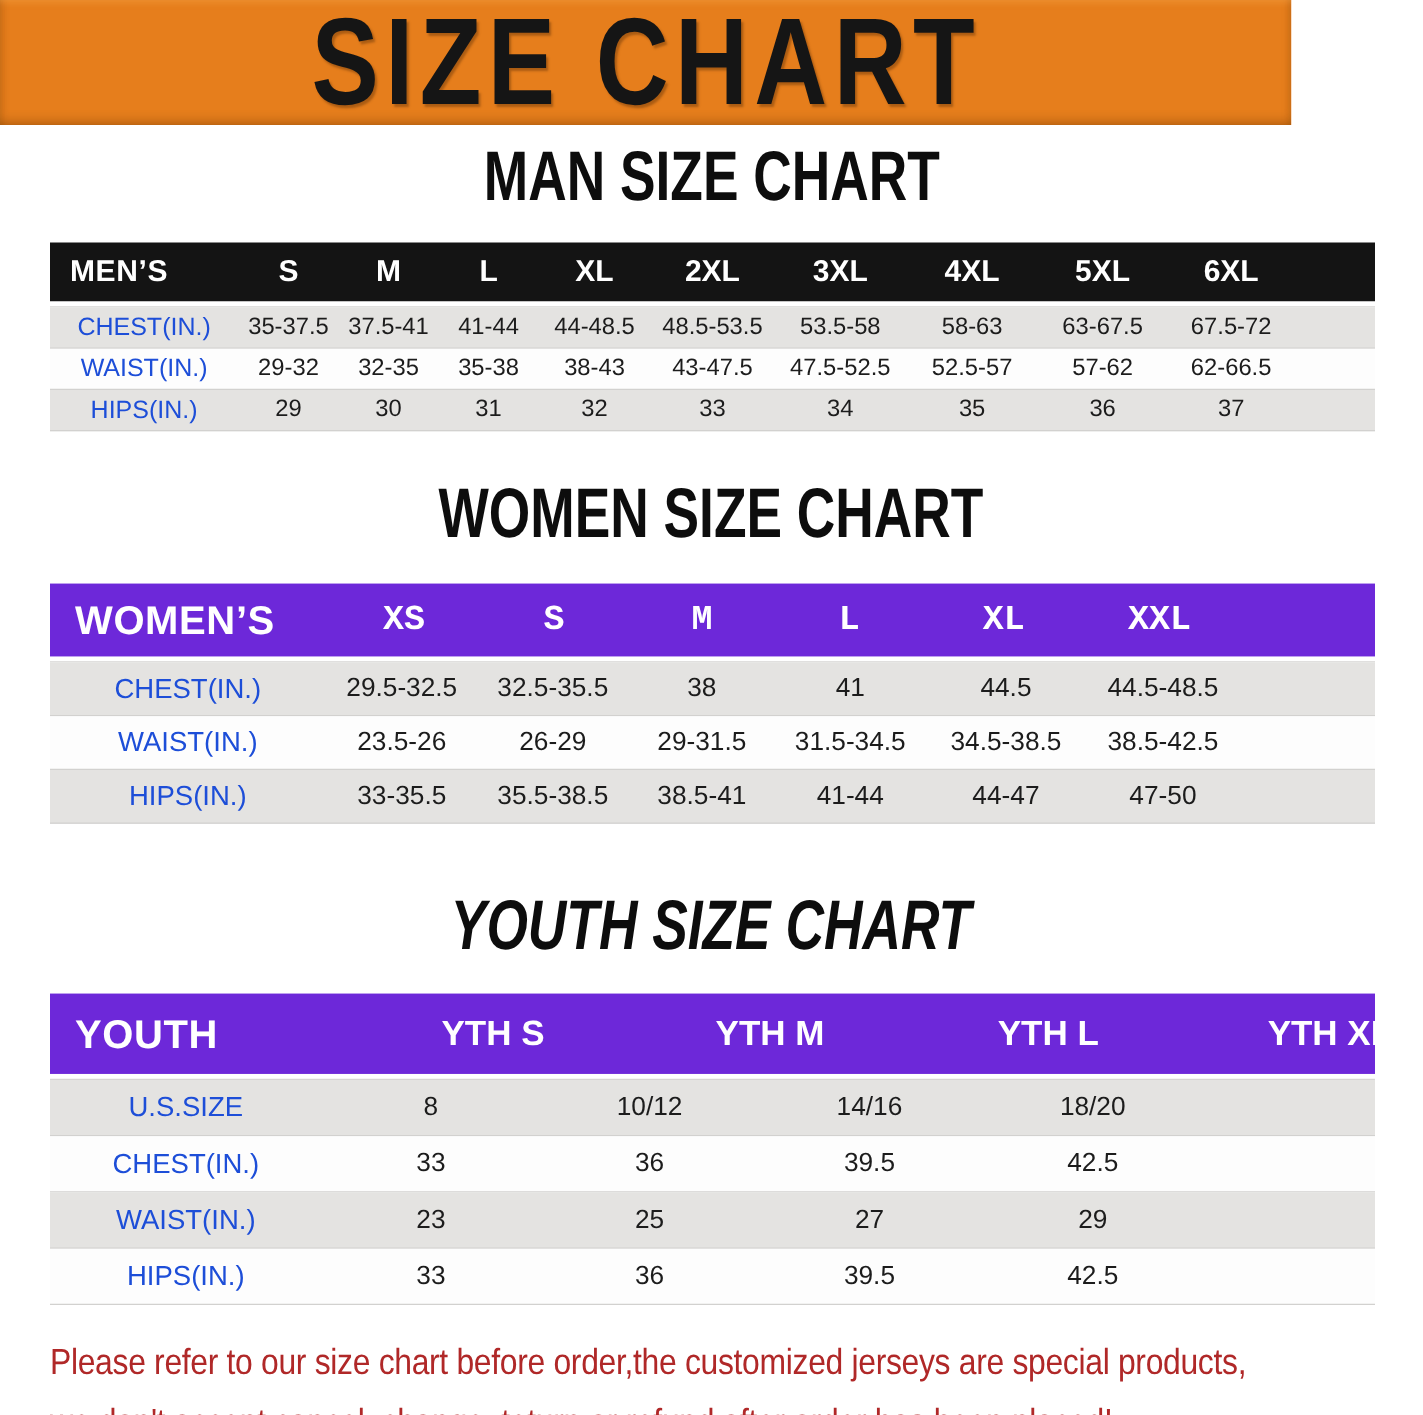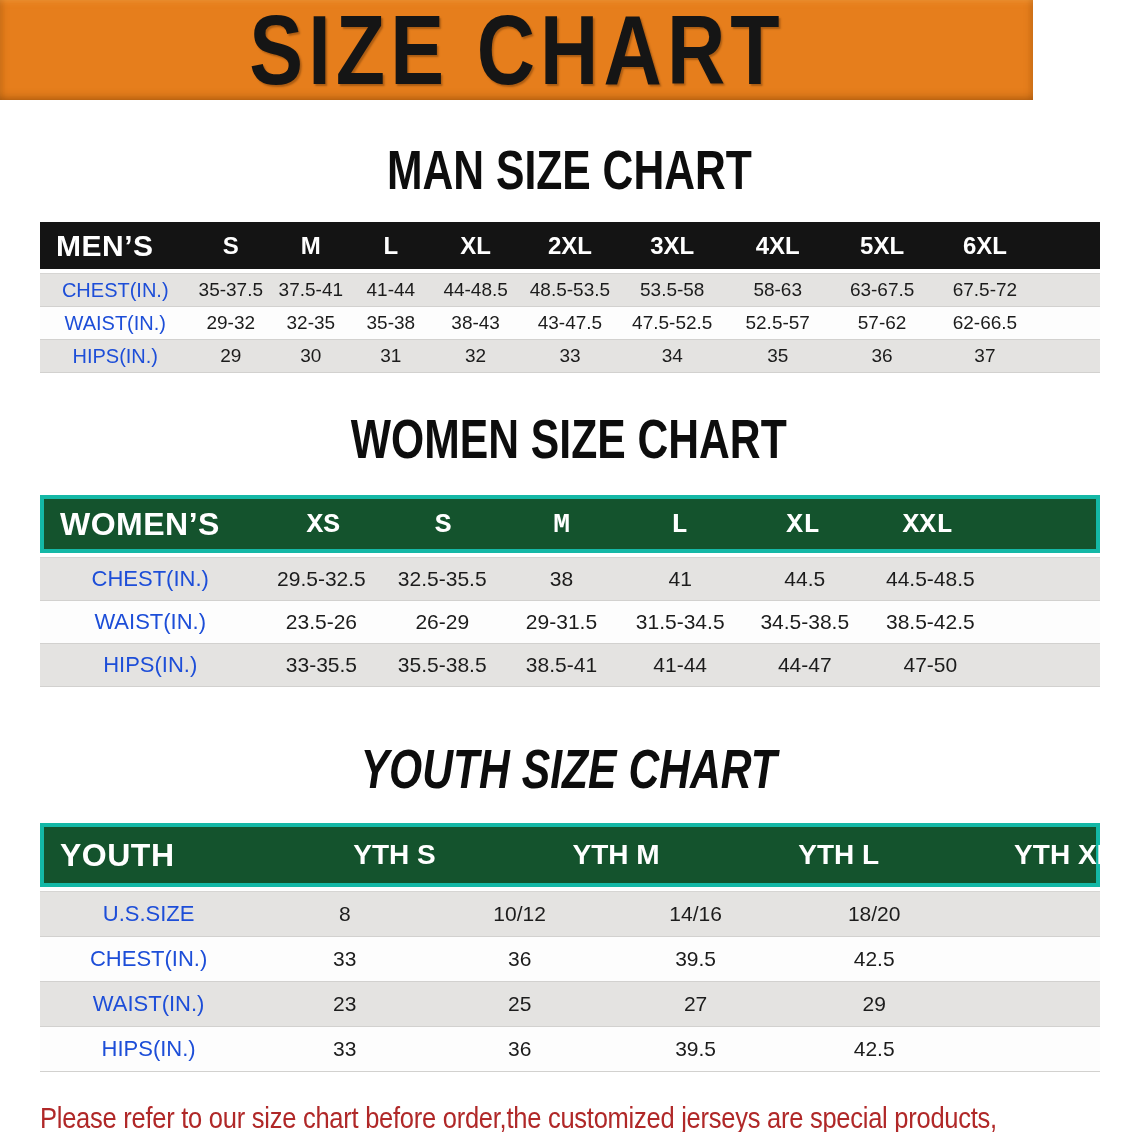--- a/index.html
+++ b/index.html
@@ -16,39 +16,39 @@
   .banner-title { font-size:95px; font-weight:bold; color:#151515;
                   letter-spacing:6px; white-space:nowrap;
                   display:inline-block; transform:scale(.85,1.04);
                   text-shadow:2px 2px 2px rgba(60,30,0,.35); }
 
   
   .section-heading { text-align:center; }
   .section-heading > span { display:inline-block; font-size:52px; font-weight:bold;
                             color:#0d0d0d; letter-spacing:0px; white-space:nowrap;
                             transform:scale(.82,1.08); }
-  .hd-men   { margin-top:40px; }
+  .hd-men   { margin-top:12px; }
   .hd-women { margin-top:36px; }
   .hd-youth { margin-top:52px;font-style:italic; }
 
   
   .size-table { width:1060px; margin-left:40px; }
   .tb-men   { margin-top:22px; }
   .tb-women { margin-top:26px; }
   .tb-youth { margin-top:24px; }
 
   .t-head { display:grid; align-items:center; background:#141414; color:#fff; }
-  .tbl-women .t-head, .tbl-youth .t-head { background:#14532d; border:4px solid #14b8a6; }
+  .tbl-women .t-head, .tbl-youth .t-head { background:#6d28d9; border:4px solid #6d28d9; }
 
   .t-label   { font-weight:bold; text-align:left; padding-left:16px;
                letter-spacing:.5px; white-space:nowrap; }
   .t-col     { text-align:center; font-weight:bold; white-space:nowrap; }
 
   .tbl-men   .t-head { height:47px; }
-  .tbl-men   .t-label{ font-size:30px; }
+  .tbl-men   .t-label{ font-size:24px; }
   .tbl-men   .t-col  { font-size:24px; }
   .tbl-women .t-head { height:58px; }
   .tbl-women .t-label{ font-size:32px; }
   .tbl-women .t-col  { font-size:28px;font-family:Liberation Mono, monospace; }
   .tbl-youth .t-head { height:64px;gap:48px; }
   .tbl-youth .t-label{ font-size:32px; }
   .tbl-youth .t-col  { font-size:28px; }
 
   .t-body { margin-top:4px; border-top:1px solid #d6d5d3; }
   .t-row  { display:grid; align-items:center; border-bottom:1px solid #d2d1cf; }

